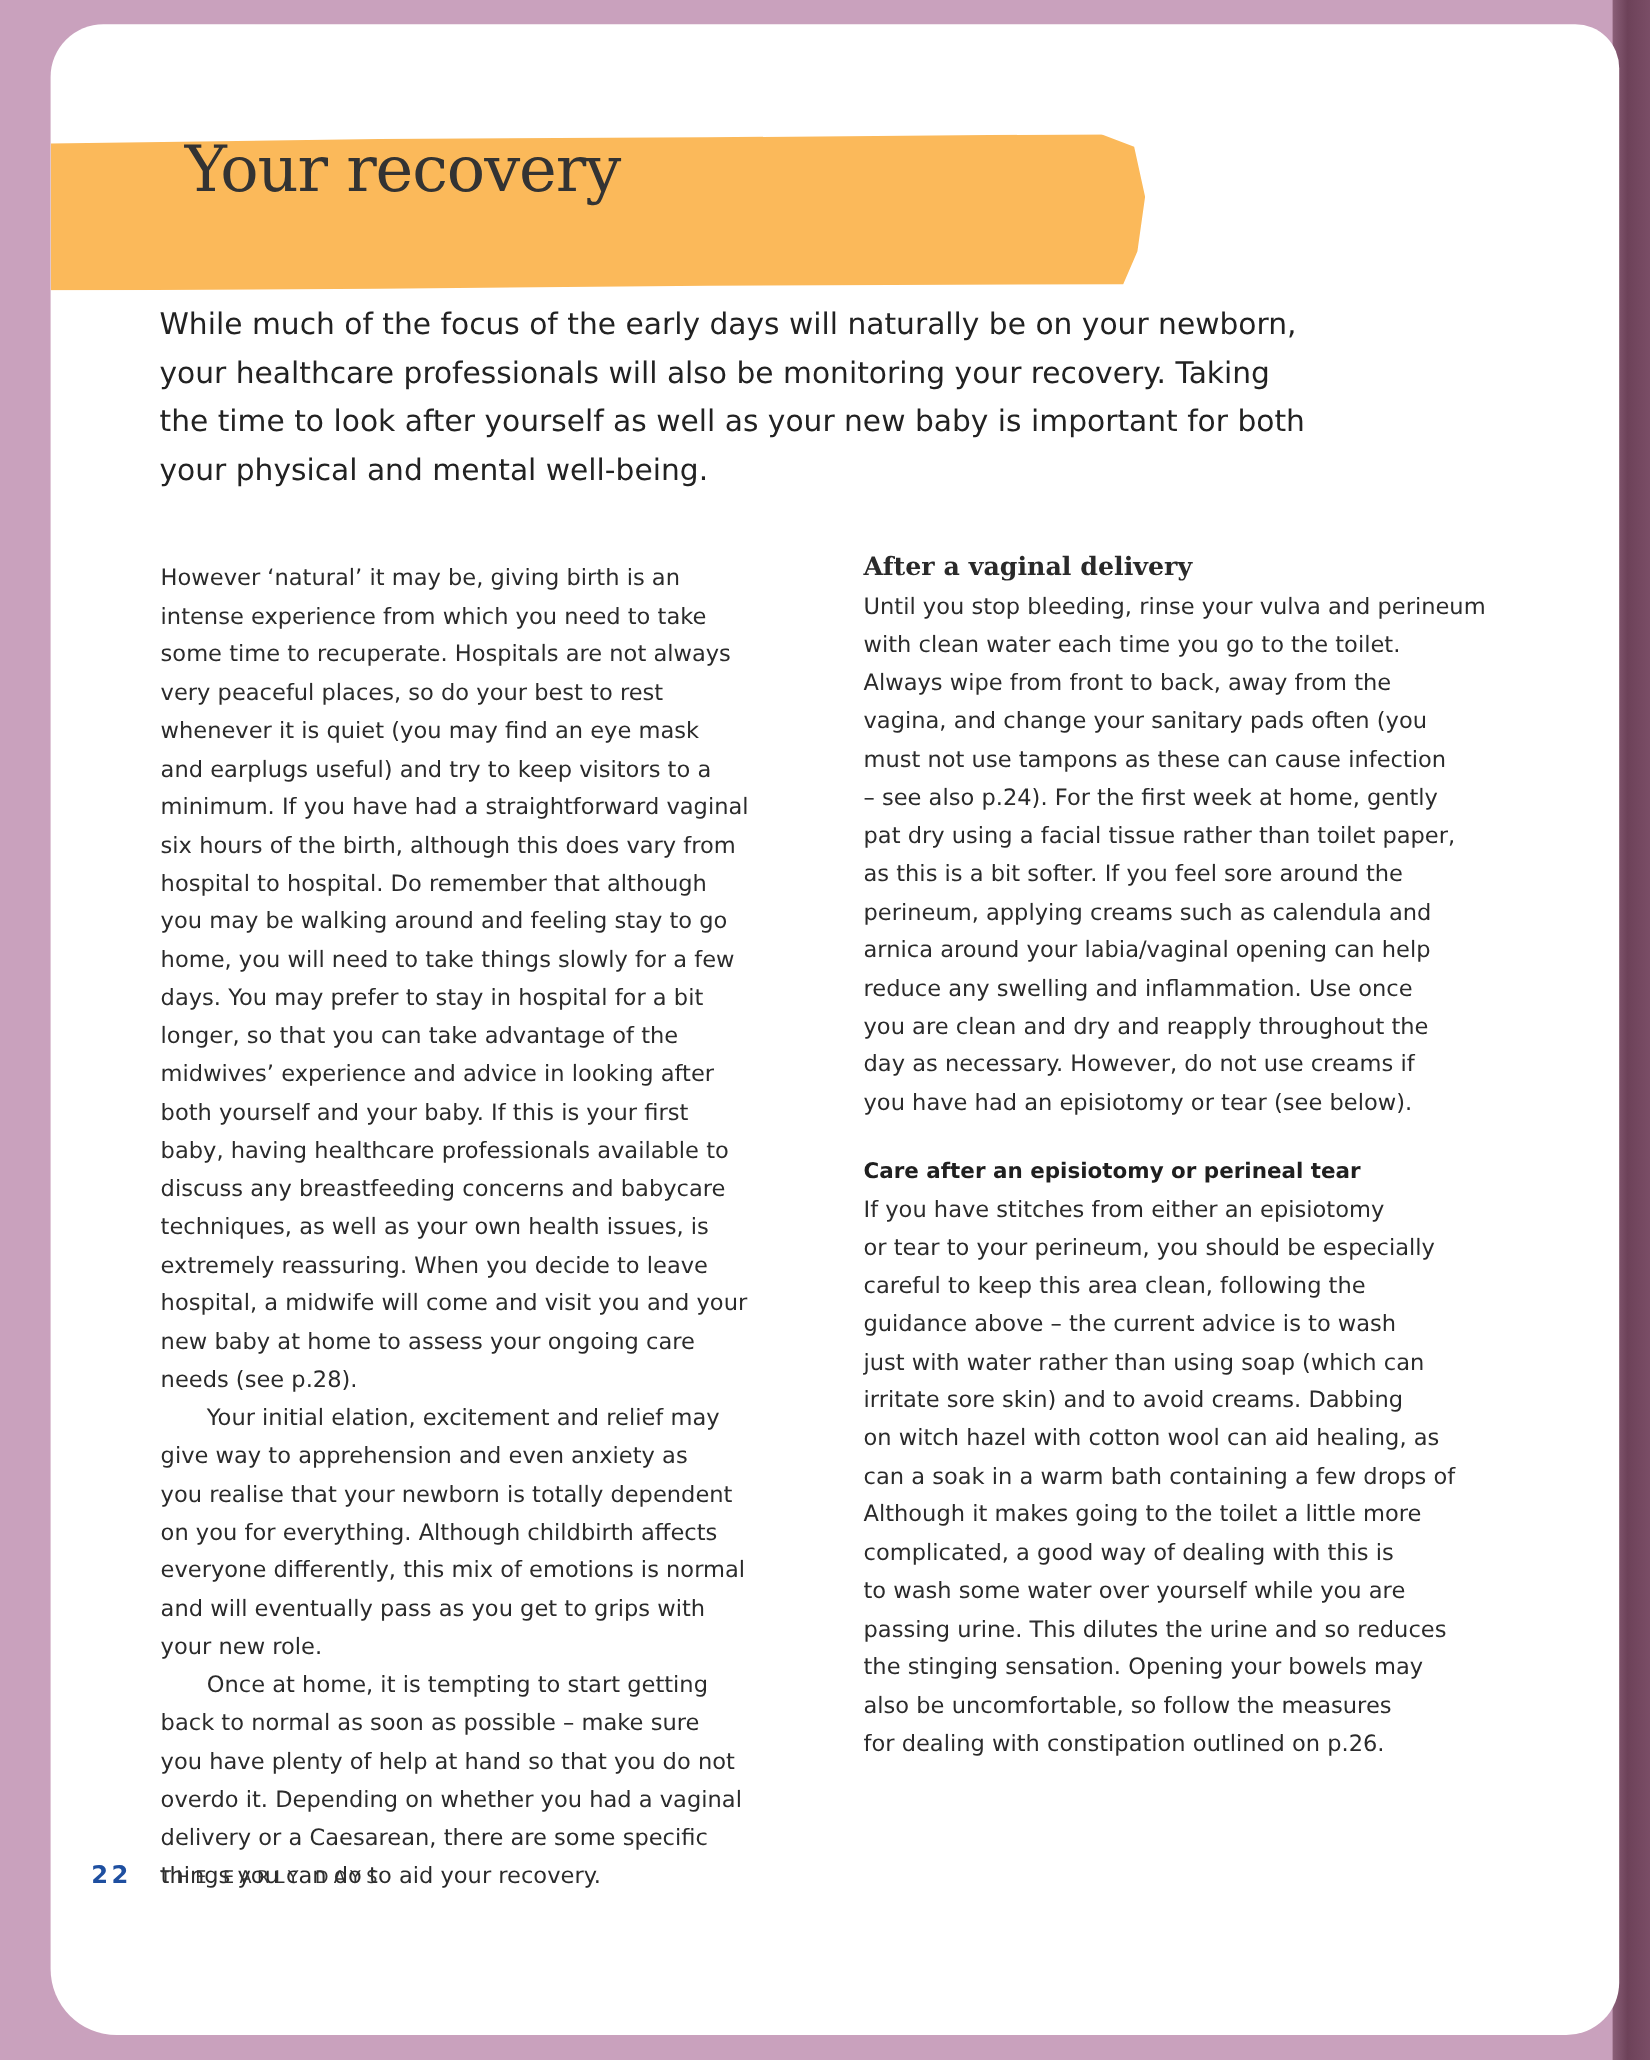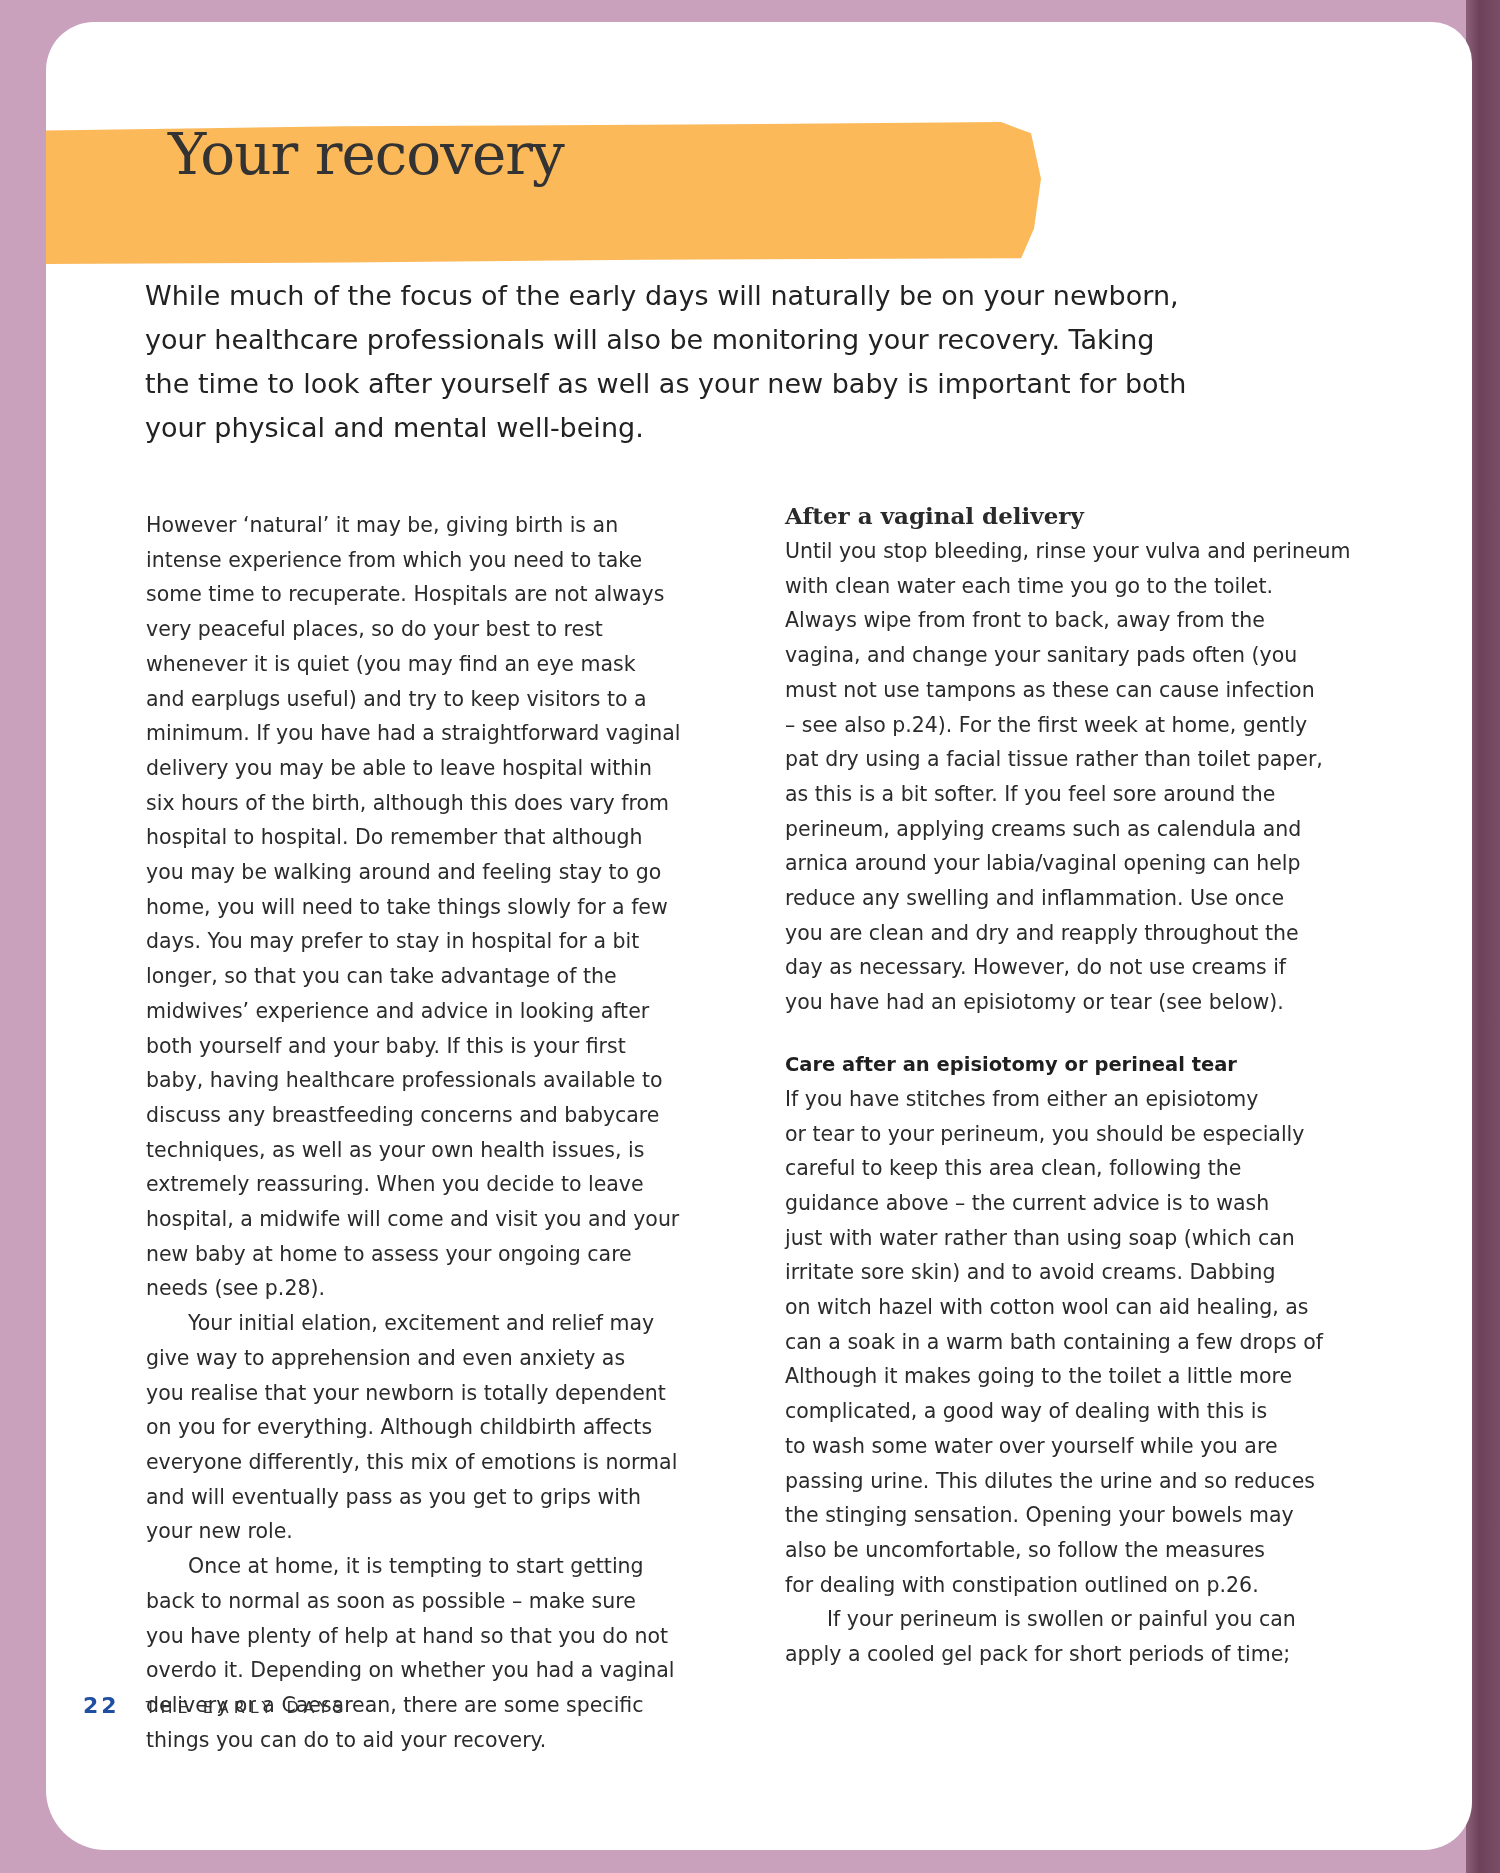--- a/index.html
+++ b/index.html
@@ -119,21 +119,20 @@
 
 <div class="col col-left">
   <div>
     <span class="line">However ‘natural’ it may be, giving birth is an</span>
     <span class="line">intense experience from which you need to take</span>
     <span class="line">some time to recuperate. Hospitals are not always</span>
     <span class="line">very peaceful places, so do your best to rest</span>
     <span class="line">whenever it is quiet (you may find an eye mask</span>
     <span class="line">and earplugs useful) and try to keep visitors to a</span>
     <span class="line">minimum. If you have had a straightforward vaginal</span>
-    <span class="line">delivery you may be able to leave hospital within</span>
     <span class="line">six hours of the birth, although this does vary from</span>
     <span class="line">hospital to hospital. Do remember that although</span>
     <span class="line">you may be walking around and feeling stay to go</span>
     <span class="line">home, you will need to take things slowly for a few</span>
     <span class="line">days. You may prefer to stay in hospital for a bit</span>
     <span class="line">longer, so that you can take advantage of the</span>
     <span class="line">midwives’ experience and advice in looking after</span>
     <span class="line">both yourself and your baby. If this is your first</span>
     <span class="line">baby, having healthcare professionals available to</span>
     <span class="line">discuss any breastfeeding concerns and babycare</span>
@@ -194,22 +193,18 @@
   </div>
   <div>
     <span class="line">Although it makes going to the toilet a little more</span>
     <span class="line">complicated, a good way of dealing with this is</span>
     <span class="line">to wash some water over yourself while you are</span>
     <span class="line">passing urine. This dilutes the urine and so reduces</span>
     <span class="line">the stinging sensation. Opening your bowels may</span>
     <span class="line">also be uncomfortable, so follow the measures</span>
     <span class="line">for dealing with constipation outlined on p.26.</span>
   </div>
-  <div>
-    <span class="line indent">If your perineum is swollen or painful you can</span>
-    <span class="line">apply a cooled gel pack for short periods of time;</span>
-  </div>
 </div>
 
 <div class="footer">
   <span class="page-num">22</span>
   <span class="section-name">THE EARLY DAYS</span>
 </div>
 
 </body></html>

